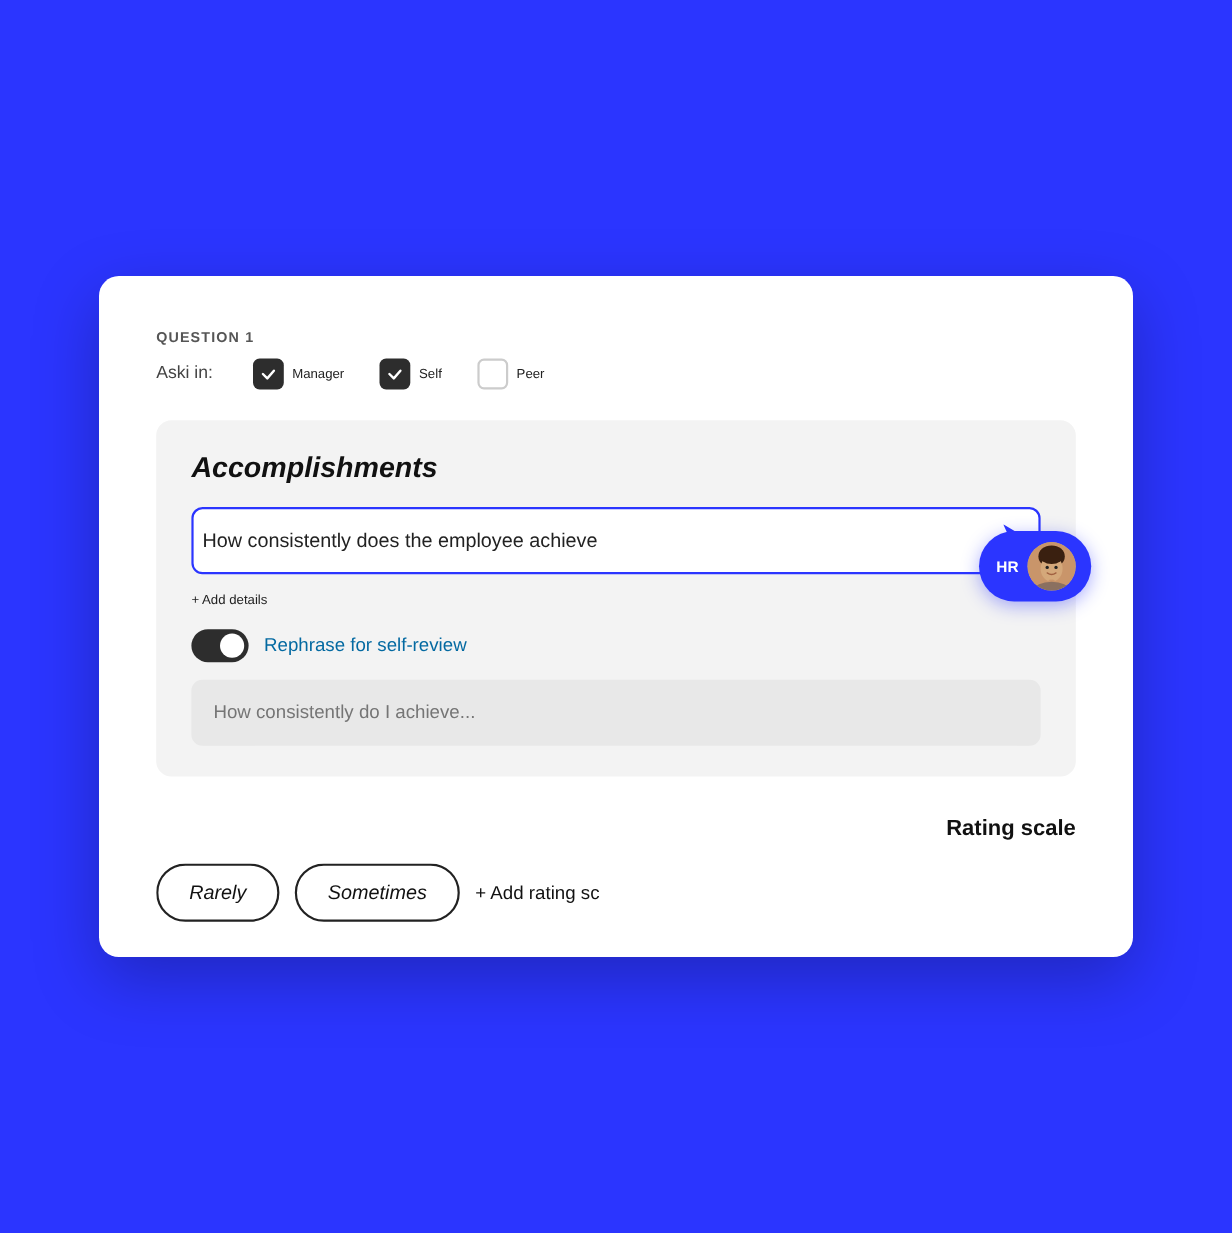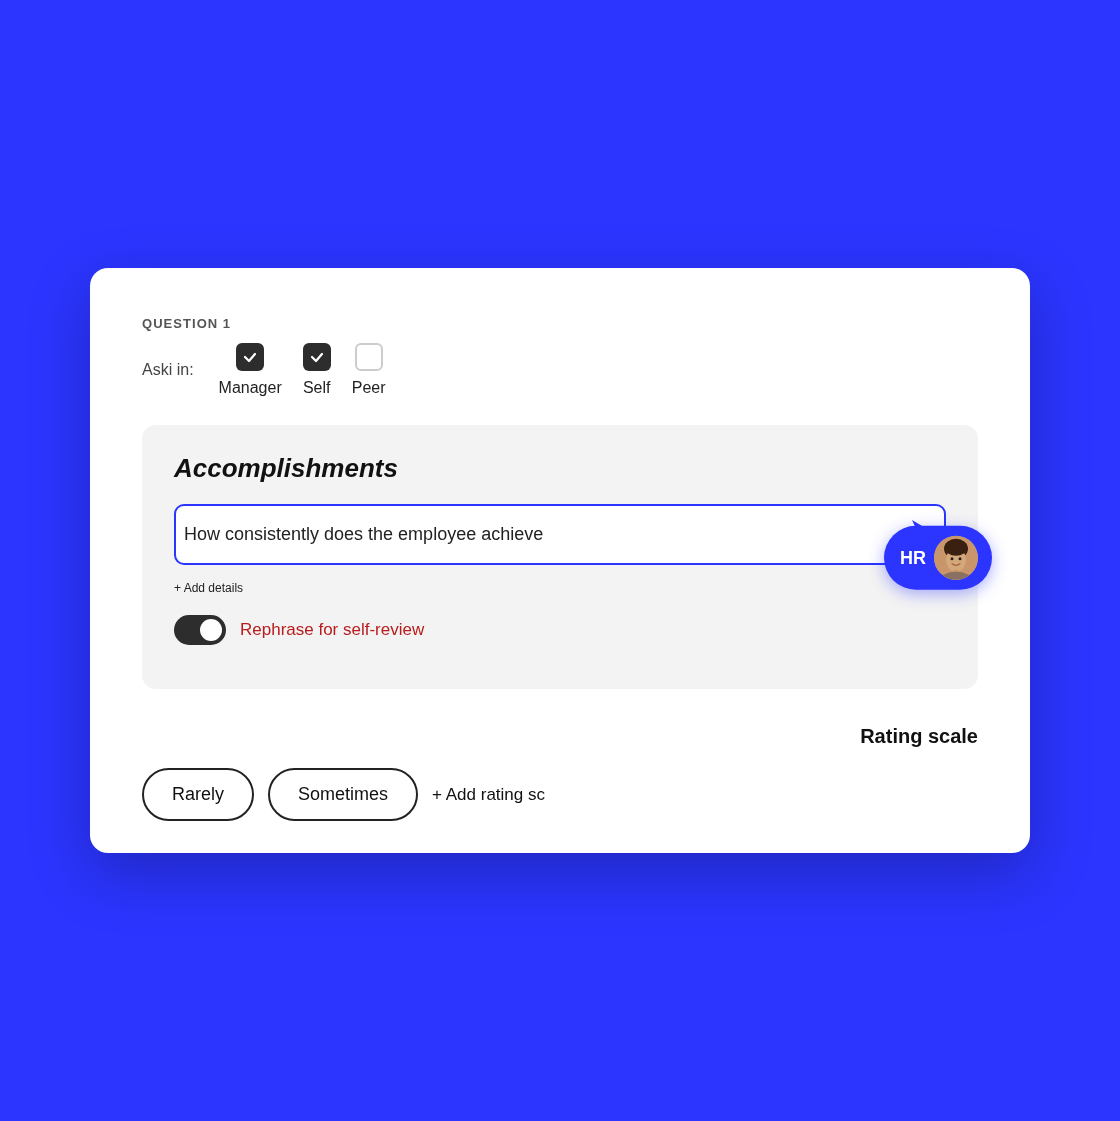--- a/index.html
+++ b/index.html
@@ -40,38 +40,37 @@
       font-weight: 600;
       letter-spacing: 0.08em;
       color: #555;
       text-transform: uppercase;
       margin-bottom: 12px;
     }
 
     .ask-in-row {
       display: flex;
       align-items: center;
-      gap: 21px;
+      gap: 32px;
       margin-bottom: 28px;
     }
 
     .ask-in-label {
       font-size: 16px;
       color: #444;
       margin-right: 4px;
     }
 
     .checkbox-item {
       display: flex;
       align-items: center;
       gap: 8px;
-      font-size: 16px;
+      font-size: 12px;
       color: #222;
       cursor: pointer;
-      flex-direction: column;
     }
 
     .checkbox-box {
       width: 28px;
       height: 28px;
       border-radius: 6px;
       display: flex;
       align-items: center;
       justify-content: center;
       flex-shrink: 0;
@@ -129,21 +128,21 @@
       top: 50%;
       transform: translateY(20%);
       background: #2B35FF;
       border-radius: 40px;
       display: flex;
       align-items: center;
       gap: 8px;
       padding: 10px 14px 10px 16px;
       color: #fff;
       font-weight: 700;
-      font-size: 18px;
+      font-size: 14px;
       z-index: 10;
       box-shadow: 0 4px 16px rgba(43,53,255,0.4);
     }
 
     .hr-avatar {
       width: 44px;
       height: 44px;
       border-radius: 50%;
       overflow: hidden;
       background: #c8a882;
@@ -183,21 +182,21 @@
       right: 4px;
       top: 4px;
       width: 22px;
       height: 22px;
       border-radius: 50%;
       background: #fff;
     }
 
     .rephrase-label {
       font-size: 17px;
-      color: #b91c1c;
+      color: #0369a1;
     }
 
     .self-review-input {
       width: 100%;
       border: none;
       border-radius: 10px;
       padding: 20px 20px;
       font-size: 17px;
       color: #aaa;
       background: #e8e8e8;
@@ -230,20 +229,21 @@
     .rating-pill {
       border: 2px solid #222;
       border-radius: 30px;
       padding: 14px 28px;
       font-size: 18px;
       font-weight: 500;
       color: #111;
       background: #fff;
       cursor: pointer;
       white-space: nowrap;
+      font-style: italic;
     }
 
     .add-rating {
       font-size: 17px;
       font-weight: 500;
       color: #111;
       cursor: pointer;
       white-space: nowrap;
     }
   </style>
@@ -330,20 +330,21 @@
 
       
       <div class="rephrase-row">
         <div class="toggle">
           <div class="toggle-knob"></div>
         </div>
         <span class="rephrase-label">Rephrase for self-review</span>
       </div>
 
       
+      <input type="text" class="self-review-input" placeholder="How consistently do I achieve..." style="">
     </div>
 
     <div class="rating-scale-section">
       <div class="rating-scale-title">Rating scale</div>
 
       <div class="rating-pills">
         <div class="rating-pill">Rarely</div>
         <div class="rating-pill">Sometimes</div>
         <div class="add-rating">+ Add rating sc</div>
       </div>

